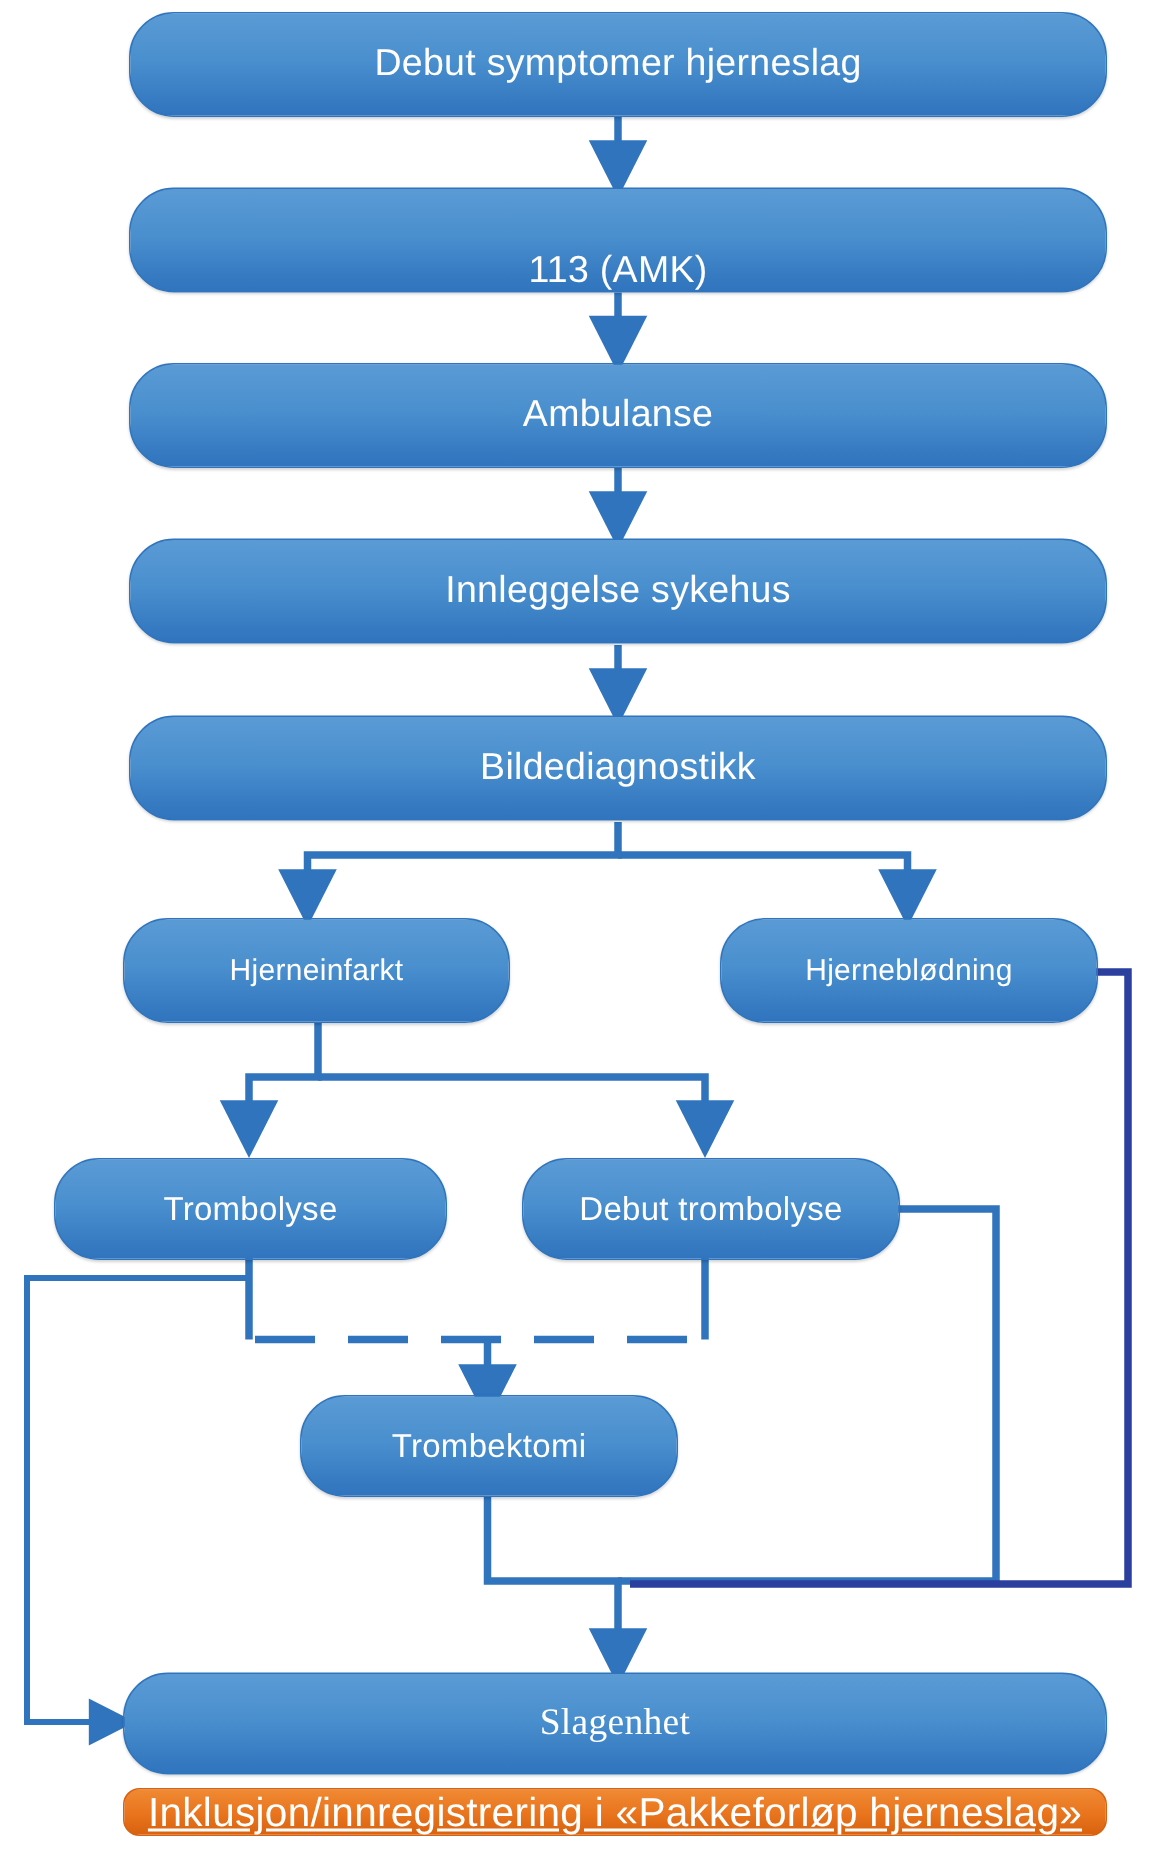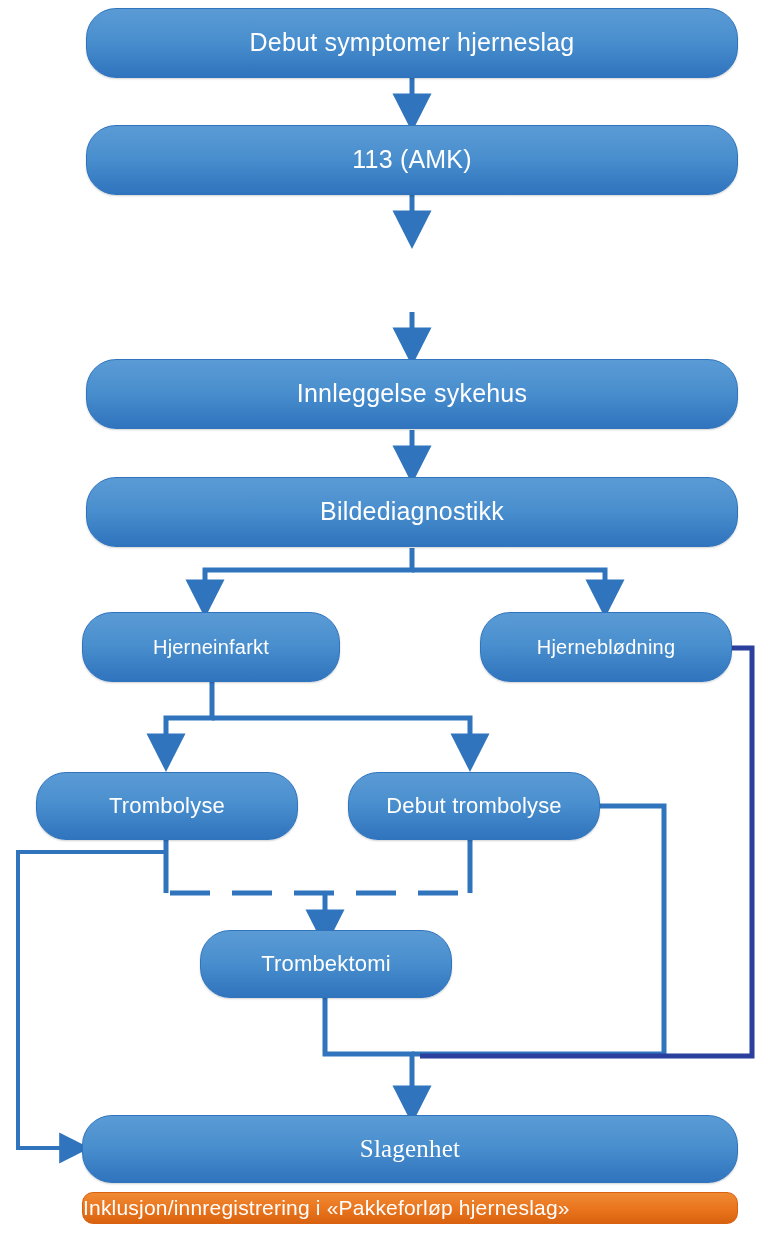--- a/index.html
+++ b/index.html
@@ -45,27 +45,29 @@
     padding: 0 10px;
   }
   .node-wide { font-size: 25px; }
   .node-mid  { font-size: 20px; }
   .node-small{ font-size: 22px; }
   .banner {
     position: absolute;
     box-sizing: border-box;
     display: flex;
     align-items: center;
+    justify-content: center;
     text-align: center;
     color: #ffffff;
     border-radius: 11px;
     background: linear-gradient(180deg, #ef8a33 0%, #e9741d 55%, #d8620f 100%);
     border: 1px solid #d8620f;
-    font-size: 21px;
+    font-size: 27px;
     letter-spacing: 0.2px;
+    text-decoration: underline;
   }
 </style>
 </head>
 <body>
 
 <div id="canvas">
 
   <svg id="wires" viewBox="0 0 768 1234">
     <defs>
       <marker id="arrowhead" markerWidth="9" markerHeight="9" refX="4.2" refY="4.5" orient="auto" markerUnits="strokeWidth">
@@ -111,24 +113,27 @@
 
     <g stroke="#2f74bd" stroke-width="4" fill="none">
       <path d="M166,838 L166,852 L18,852 L18,1148 L74,1148" marker-end="url(#arrowhead)"></path>
     </g>
   </svg>
 
   <div class="node node-wide" style="left:86px; top:8px; width:652px; height:70px;">
     <span>Debut symptomer hjerneslag</span>
   </div>
 
-  <div class="node node-wide" style="left:86px; top:125px; width:652px; height:70px;">
+  <div class="node node-wide" style="left:86px; top:125px; width:652px; height:70px;align-items:flex-end;">
     <span>113 (AMK)</span>
   </div>
 
+  <div class="node node-wide" style="left:86px; top:242px; width:652px; height:70px;">
+    <span>Ambulanse</span>
+  </div>
 
   <div class="node node-wide" style="left:86px; top:359px; width:652px; height:70px;">
     <span>Innleggelse sykehus</span>
   </div>
 
   <div class="node node-wide" style="left:86px; top:477px; width:652px; height:70px;">
     <span>Bildediagnostikk</span>
   </div>
 
   <div class="node node-mid" style="left:82px; top:612px; width:258px; height:70px;">

